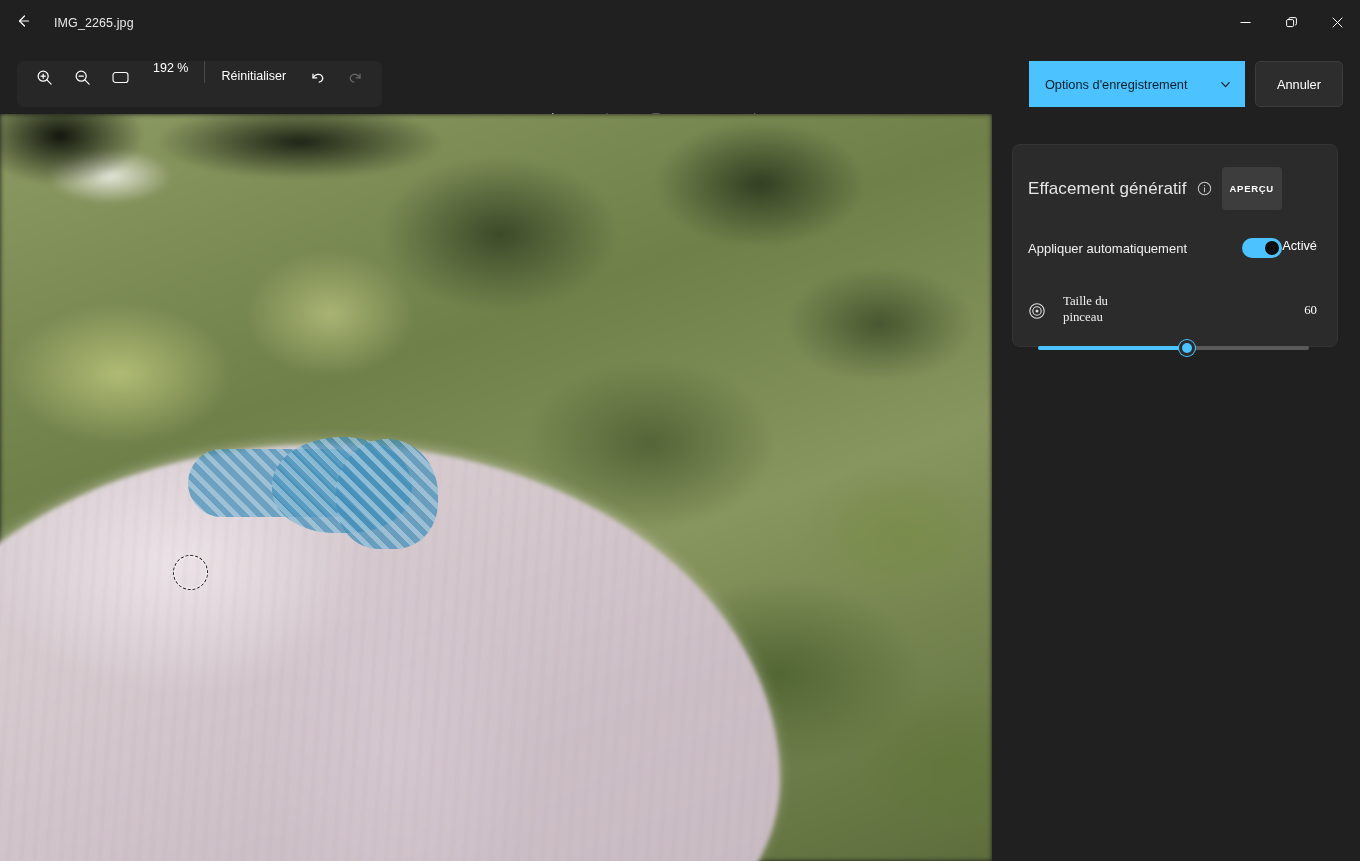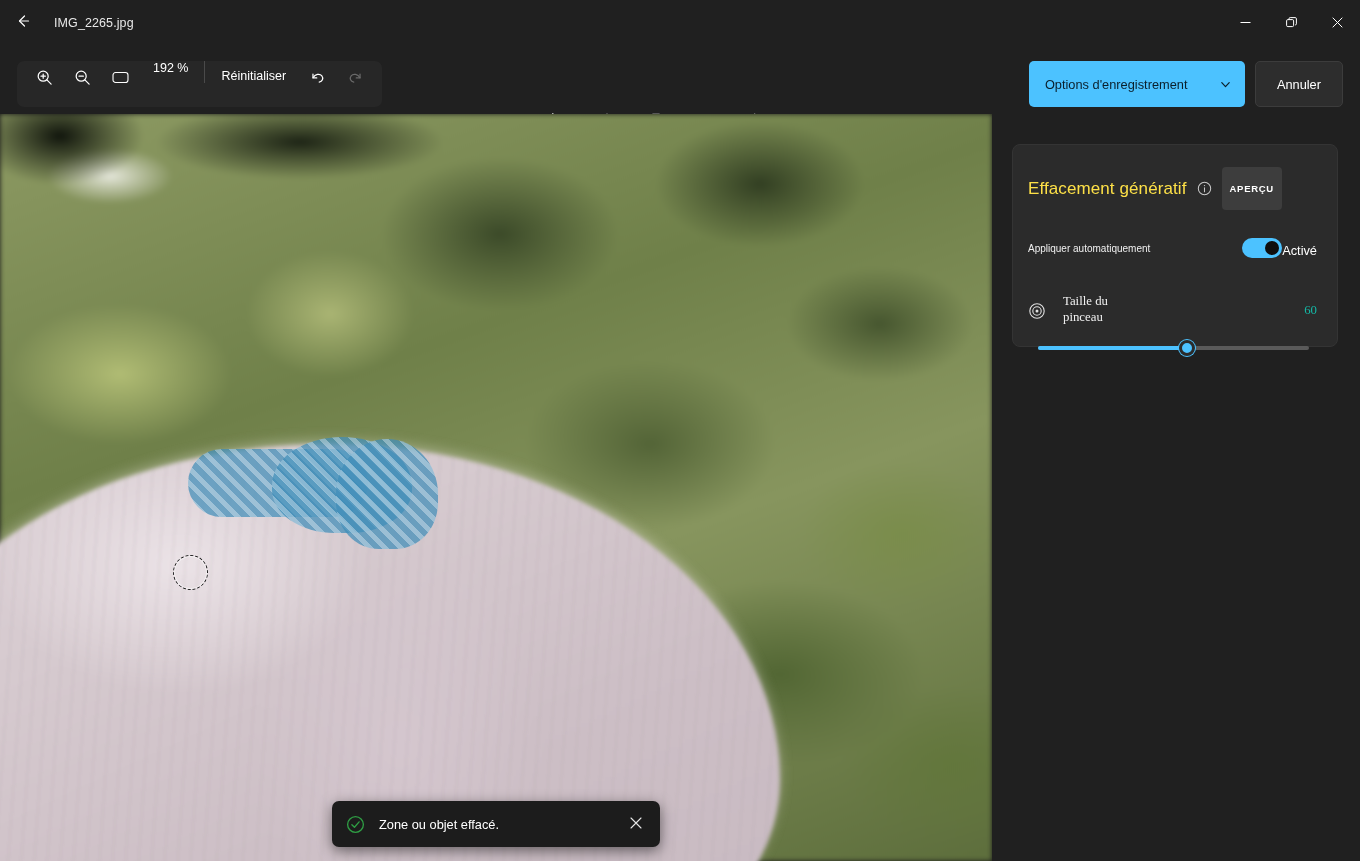--- a/index.html
+++ b/index.html
@@ -72,21 +72,21 @@
   .tool.active::after {
     content: ""; position: absolute; bottom: -8px; left: 50%; transform: translateX(-50%);
     width: 21px; height: 3px; border-radius: 2px; background: #4cc2ff;
   }
 
   .right-actions {
     position: absolute; right: 17px; top: 15px; height: 46px; display: flex; gap: 10px; align-items: stretch;
   }
   .save-options {
     display: flex; align-items: center; background: #4cc2ff; color: #0b1f2b;
-    border-radius: 5px; padding: 0 4px 0 16px; cursor: pointer; min-width: 216px;
+    border-radius: 0; padding: 0 4px 0 16px; cursor: pointer; min-width: 216px;
     justify-content: space-between; font-size: 12.8px;
   }
   .save-options .chev { width: 30px; display: flex; align-items: center; justify-content: center; }
   .save-options .chev svg { width: 13px; height: 13px; }
   .cancel-btn {
     display: flex; align-items: center; justify-content: center; background: #2d2d2d;
     border: 1px solid #3c3c3c; border-radius: 5px; padding: 12px 21px; cursor: pointer;
     font-size: 12.8px; color: #ffffff;
   }
 
@@ -166,49 +166,49 @@
     cursor: pointer; border-radius: 4px; }
   .toast .x svg { width: 12px; height: 12px; }
 
   
   .panel {
     position: absolute; left: 1012px; top: 144px; width: 326px; height: 203px;
     background: #2b2b2b; border: 1px solid #343434; border-radius: 8px;
     padding: 22px 20px 18px 15px;
   }
   .panel-head { display: flex; align-items: center; gap: 10px; }
-  .panel-title { font-size: 17px; color: #fde047; font-weight: 400; letter-spacing: .1px; }
+  .panel-title { font-size: 17px; color: #e5e5e5; font-weight: 400; letter-spacing: .1px; }
   .info-icon { width: 15px; height: 15px; color: #c9c9c9; display: flex; cursor: pointer; }
   .badge {
     background: #3d3d3d; color: #ffffff; font-size: 9.5px; letter-spacing: .7px;
     padding: 16px 8px; border-radius: 4px; font-weight: 700;
   }
   .row-auto {
     display: flex; align-items: center; justify-content: space-between;
     margin-top: 28px;
   }
-  .row-auto .lbl { font-size: 10px; color: #f0f0f0; }
-  .toggle-wrap { display: flex; align-items: flex-end; }
+  .row-auto .lbl { font-size: 13px; color: #f0f0f0; }
+  .toggle-wrap { display: flex; align-items: flex-start; }
   .toggle {
     width: 40px; height: 20px; border-radius: 10px; background: #4cc2ff;
     position: relative; cursor: pointer;
   }
   .toggle .knob {
     position: absolute; right: 3px; top: 3px; width: 14px; height: 14px;
     border-radius: 50%; background: #0f0f0f;
   }
   .toggle-state { font-size: 12.8px; color: #ffffff; }
 
   .brush-row { display: flex; align-items: center; margin-top: 35px; font-family: Liberation Serif, serif; }
   .brush-icon { width: 18px; height: 18px; margin-top: 4px; color: #e0e0e0; flex: 0 0 18px; }
   .brush-label {
     font-size: 12.8px; color: #f0f0f0; line-height: 16px; margin-left: 17px;
     width: 62px;
   }
-  .brush-value { margin-left: auto; font-size: 12.8px; color: #14b8a6; padding-top: 2px; }
+  .brush-value { margin-left: auto; font-size: 12.8px; color: #ffffff; padding-top: 2px; }
   .slider { position: relative; margin-top: 14px; height: 18px; margin-left: 10px; margin-right: 8px; }
   .slider .track {
     position: absolute; left: 0; right: 0; top: 7px; height: 4px;
     background: #5a5a5a; border-radius: 2px;
   }
   .slider .fill {
     position: absolute; left: 0; top: 7px; height: 4px; width: 55%;
     background: #4cc2ff; border-radius: 2px;
   }
   .slider .thumb {
@@ -391,36 +391,20 @@
     <div class="fg-object"></div>
     <div class="fg-streaks"></div>
 
     <div class="mask m1"></div>
     <div class="mask m2"></div>
     <div class="mask m3"></div>
 
     <div class="brush-cursor"></div>
   </div>
 
-  <div class="toast">
-    <span class="check">
-      <svg viewBox="0 0 20 20" fill="none" stroke="#2f9e44" stroke-width="1.4">
-        <circle cx="10" cy="10" r="8.3"></circle>
-        <path d="M6.2 10.2 L8.9 12.9 L13.8 7.2" stroke-linecap="round" stroke-linejoin="round"></path>
-      </svg>
-    </span>
-    <span class="msg">Zone ou objet effacé.</span>
-    <span class="x">
-      <span>
-        <svg viewBox="0 0 12 12" stroke="#e6e6e6" stroke-width="1.1">
-          <path d="M1 1 L11 11 M11 1 L1 11" stroke-linecap="round"></path>
-        </svg>
-      </span>
-    </span>
-  </div>
 
   <div class="panel">
     <div class="panel-head">
       <span class="panel-title">Effacement génératif</span>
       <span class="info-icon">
         <svg viewBox="0 0 16 16" fill="none" stroke="currentColor" stroke-width="1.1">
           <circle cx="8" cy="8" r="6.6"></circle>
           <path d="M8 7.1 V11.4" stroke-linecap="round"></path>
           <circle cx="8" cy="4.9" r="0.75" fill="currentColor" stroke="none"></circle>
         </svg>

